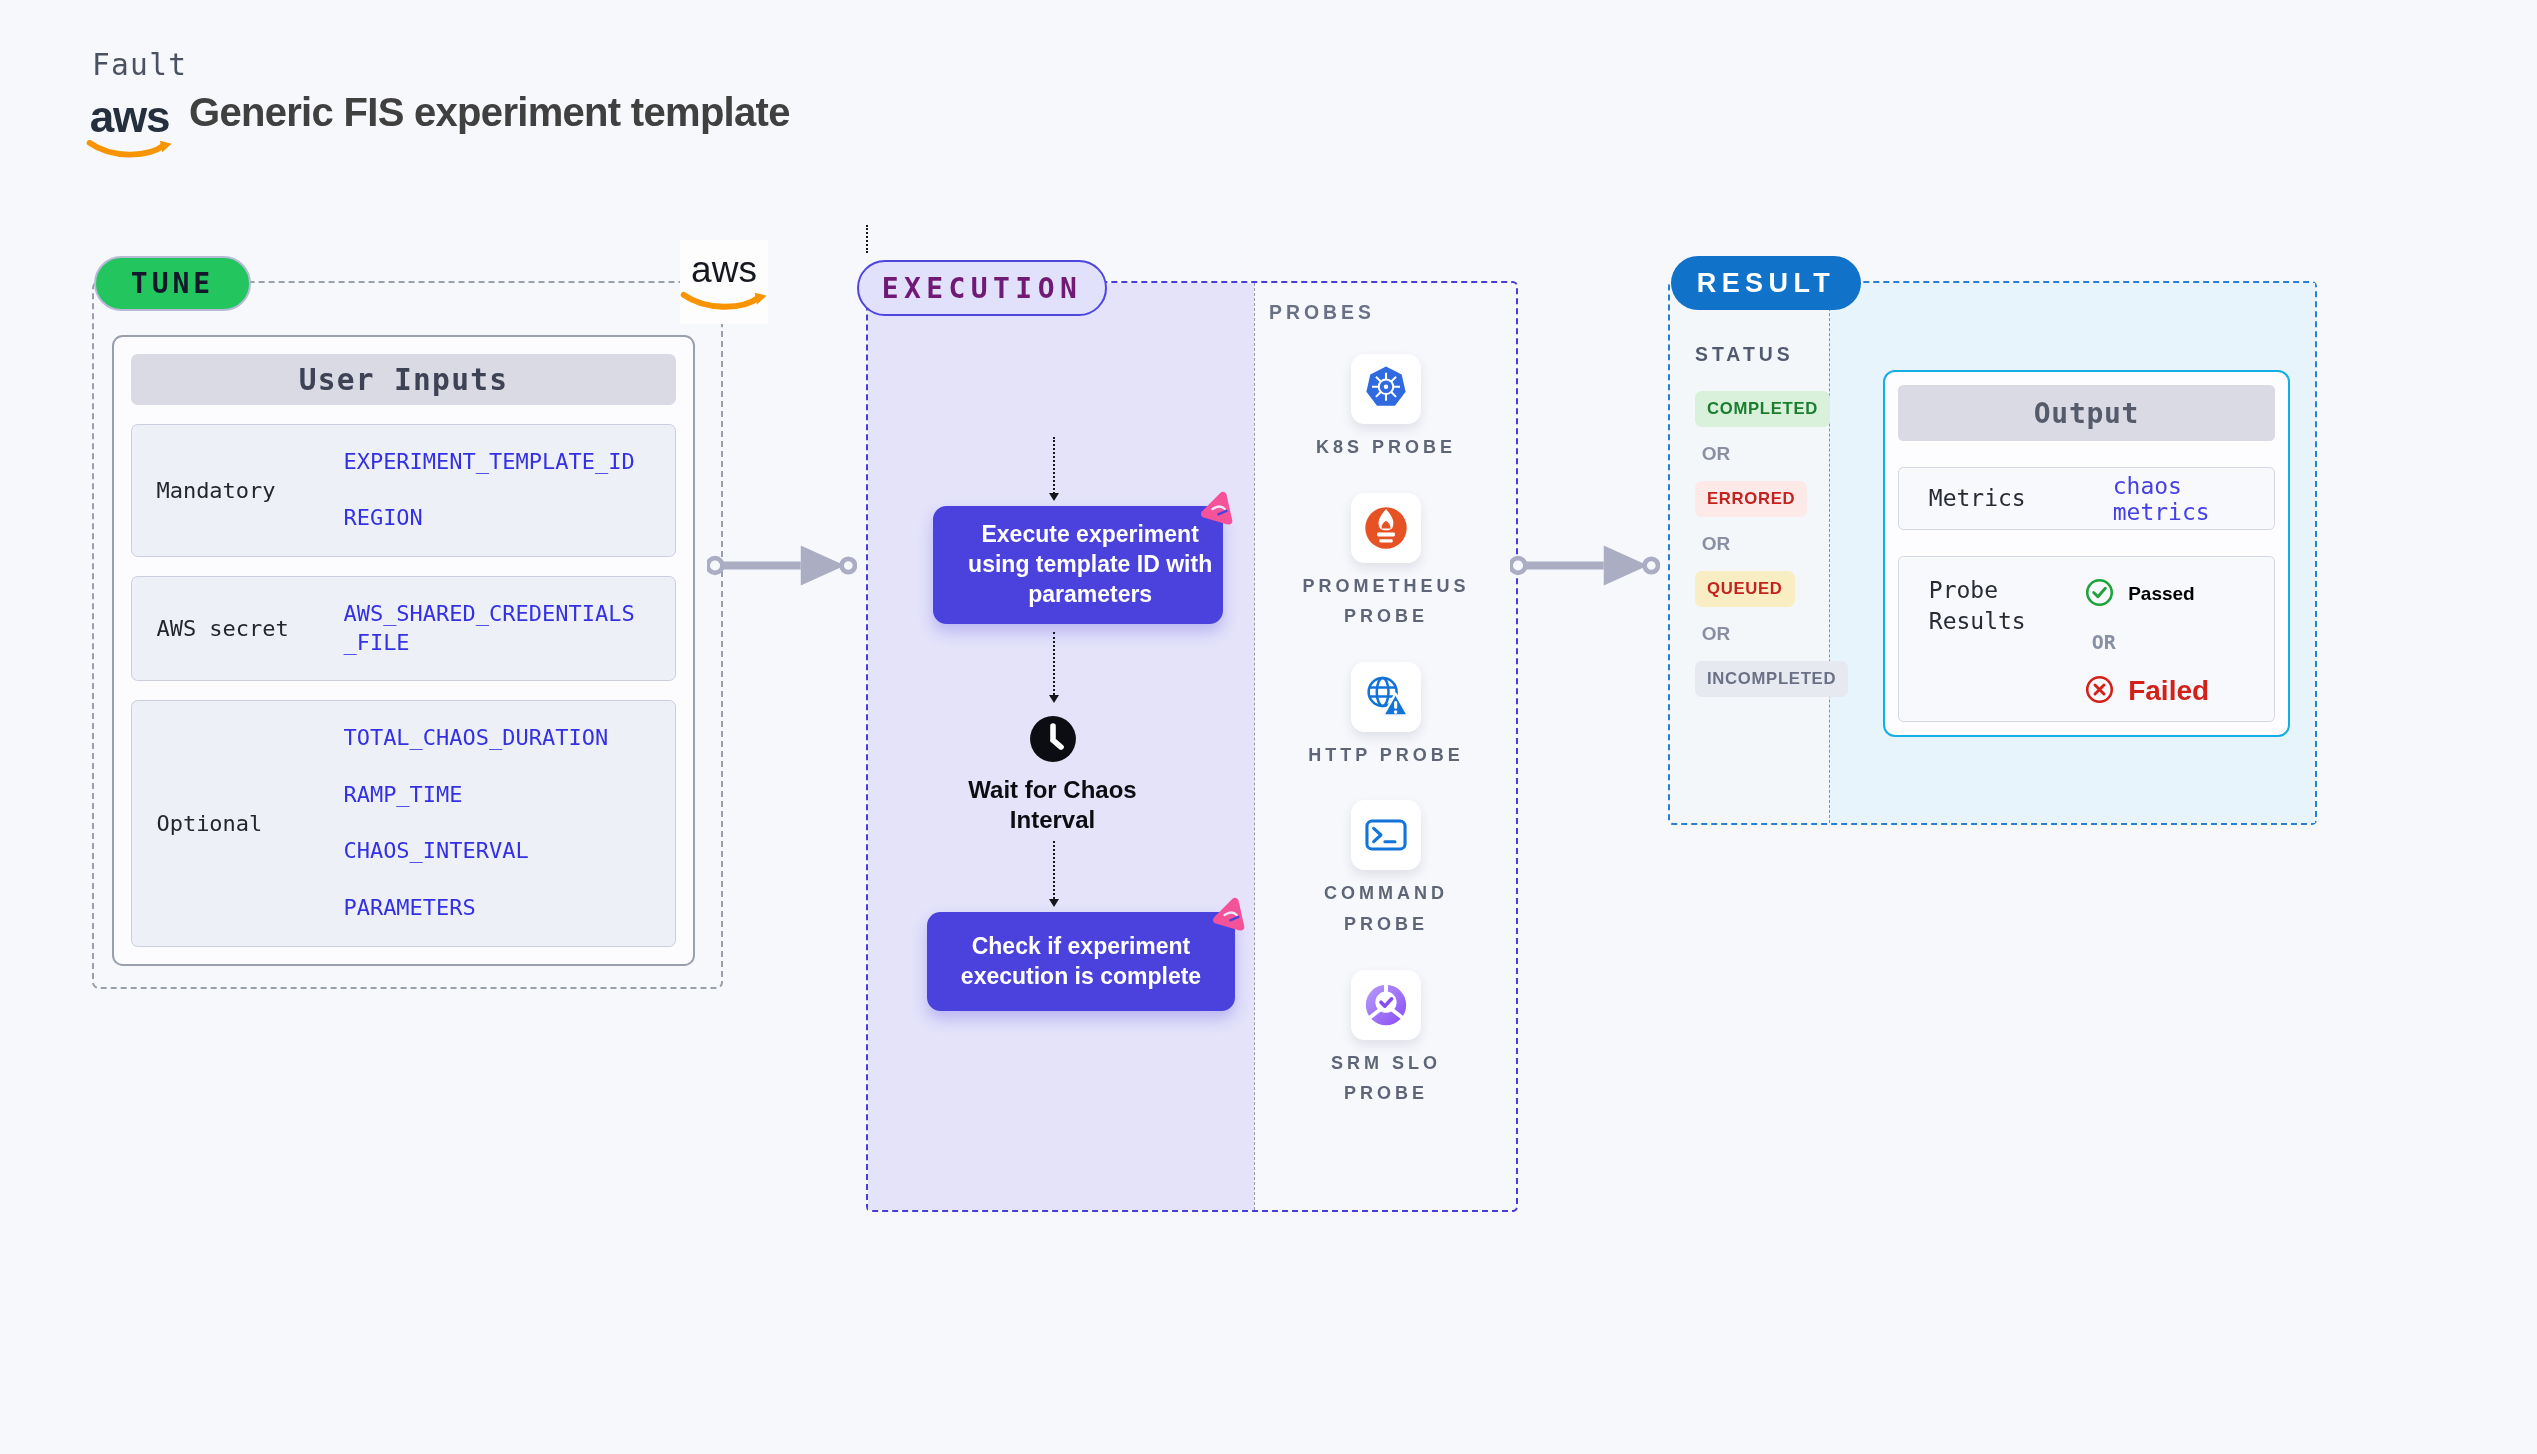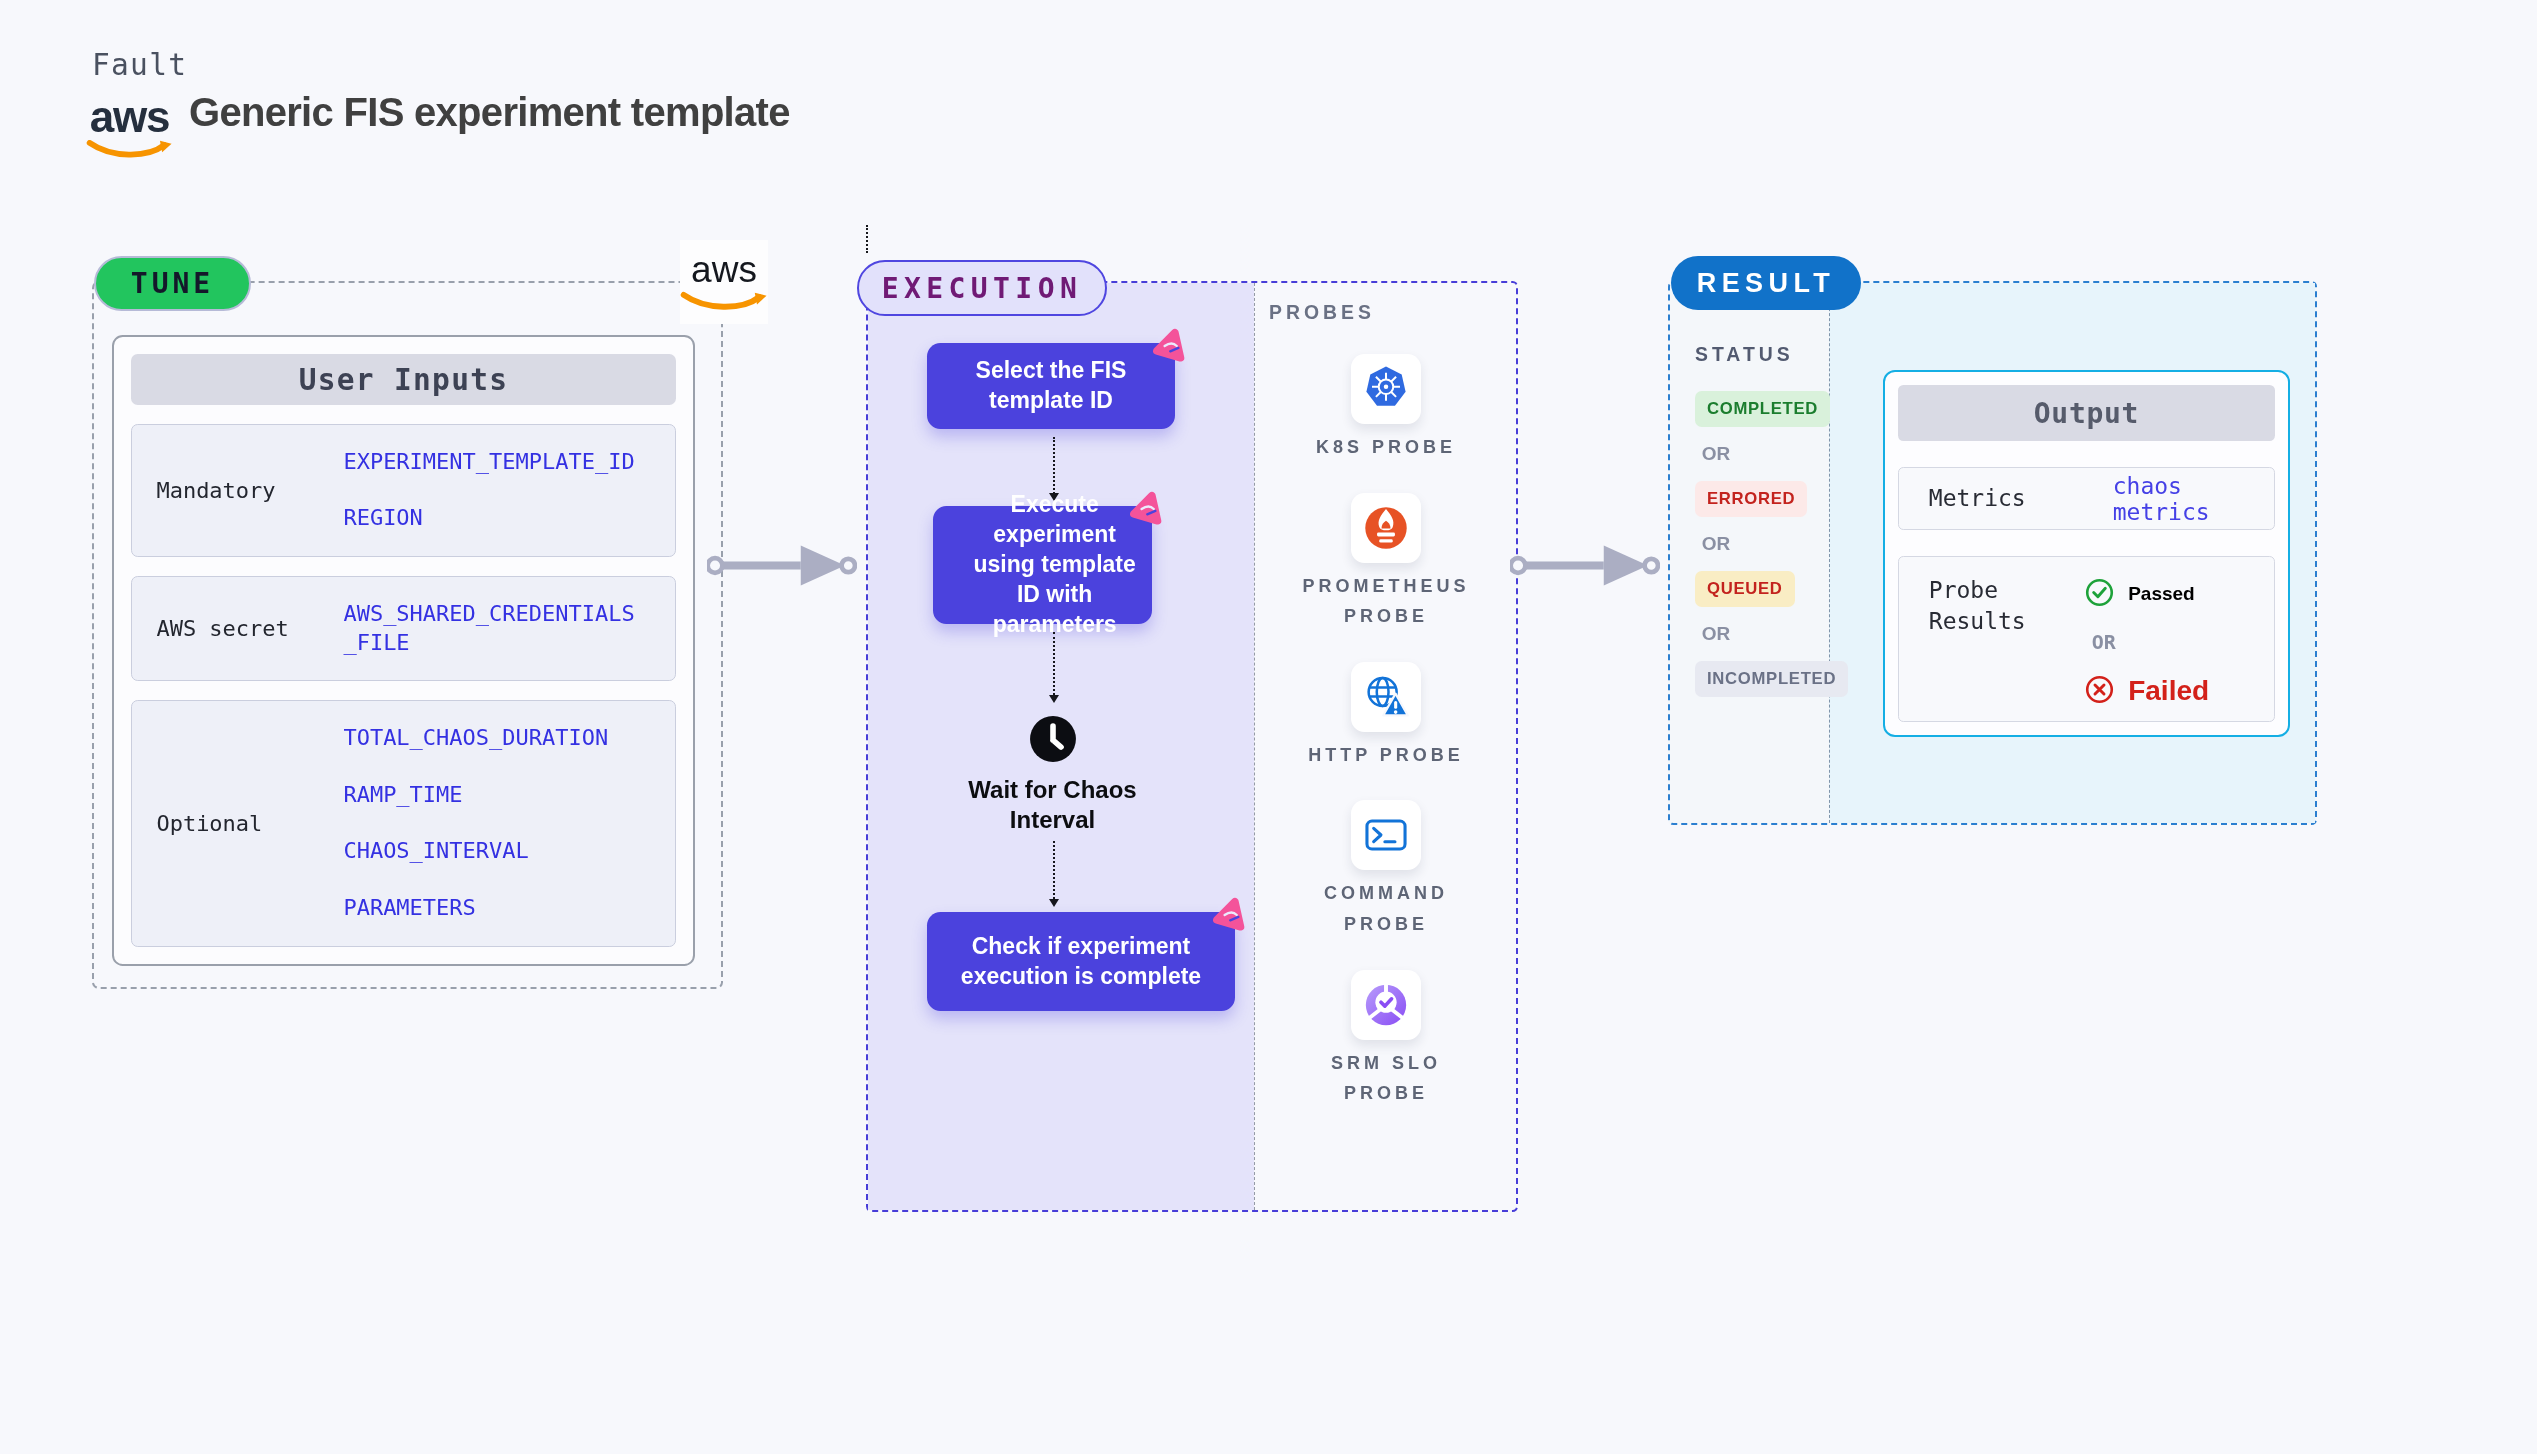--- a/index.html
+++ b/index.html
@@ -160,33 +160,23 @@
         <circle cx="211" cy="50" r="10" fill="#f7f8fc" stroke="#abaec3" stroke-width="7"></circle>
       </svg></span>
 
   <div class="abs exec-box">
     <div class="exec-lavender"></div>
     <div class="exec-divider"></div>
   </div>
   <div class="abs exec-stub"></div>
   <div class="abs pill mono exec-pill">EXECUTION</div>
 
-  <div class="flow-node" style="left:927px;top:343px;width:248px;height:86px;">
-    <span>Select the FIS template ID</span>
-    <span class="node-badge"><svg viewBox="0 0 54 54" style="width:100%;height:100%">
-          <g transform="rotate(16 27 27)">
-            <polygon points="27,9 45,42 9,42" fill="#f4539a" stroke="#f4539a" stroke-width="11" stroke-linejoin="round"></polygon>
-            <path d="M18 32 q8 -10 17 -5" fill="none" stroke="#eceafd" stroke-width="3.5" stroke-linecap="round"></path>
-            <path d="M28 37 l10 -8" fill="none" stroke="#4b42dd" stroke-width="3.5" stroke-linecap="round"></path>
-          </g>
-        </svg></span>
-  </div>
   <div class="abs flow-line" style="left:1053px;top:437px;height:60px;"></div>
 
-  <div class="flow-node" style="left:933px;top:506px;width:219px;height:118px;padding-left:35px;">
+  <div class="flow-node" style="left:933px;top:506px;width:290px;height:118px;padding-left:35px;">
     <span>Execute experiment using template ID with parameters</span>
     <span class="node-badge"><svg viewBox="0 0 54 54" style="width:100%;height:100%">
           <g transform="rotate(16 27 27)">
             <polygon points="27,9 45,42 9,42" fill="#f4539a" stroke="#f4539a" stroke-width="11" stroke-linejoin="round"></polygon>
             <path d="M18 32 q8 -10 17 -5" fill="none" stroke="#eceafd" stroke-width="3.5" stroke-linecap="round"></path>
             <path d="M28 37 l10 -8" fill="none" stroke="#4b42dd" stroke-width="3.5" stroke-linecap="round"></path>
           </g>
         </svg></span>
   </div>
   <div class="abs flow-line" style="left:1053px;top:632px;height:67px;"></div>

